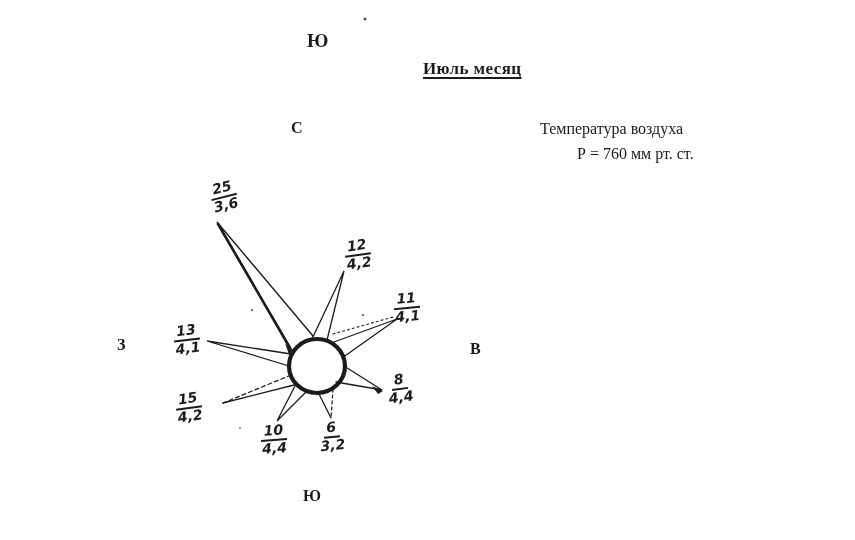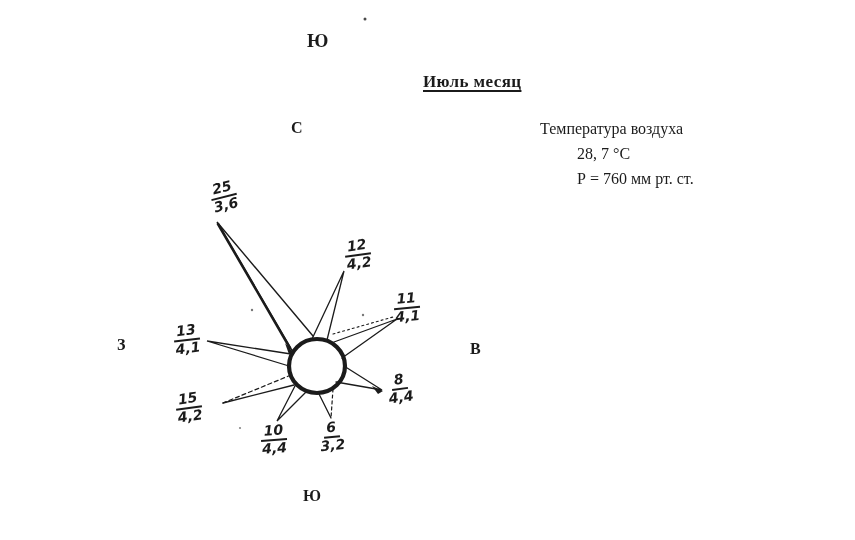--- a/index.html
+++ b/index.html
@@ -8,21 +8,21 @@
     background:var(--background,#ffffff);
     color:var(--ink,#1b1b1b);
     font-family:"Liberation Serif", serif;
     overflow:hidden;
   }
   .stray-yu {
     position:absolute; left:307px; top:30px;
     font-size:19px; font-weight:bold;
   }
   .title {
-    position:absolute; left:423px; top:72px; margin:0;
+    position:absolute; left:423px; top:59px; margin:0;
     font-size:17px; font-weight:bold; letter-spacing:0.4px;
     text-decoration:underline; text-decoration-thickness:2px; text-underline-offset:3px;
   }
   .compass {
     position:absolute; font-size:16px; font-weight:bold;
   }
   .c-n { left:291px; top:119px; }
   .c-s { left:303px; top:487px; }
   .c-w { left:117px; top:336px; }
   .c-e { left:470px; top:340px; }
@@ -124,17 +124,16 @@
     <span class="num">15</span>
     <span class="den">4,2</span>
   </div>
   <div class="frac f-w">
     <span class="num">13</span>
     <span class="den">4,1</span>
   </div>
 
   <div class="weather">
     <div>Температура воздуха</div>
-    <div class="indent">28, 7 °C</div>
     <div class="indent">Р = 760 мм рт. ст.</div>
   </div>
 
 </div>
 
 </body></html>

